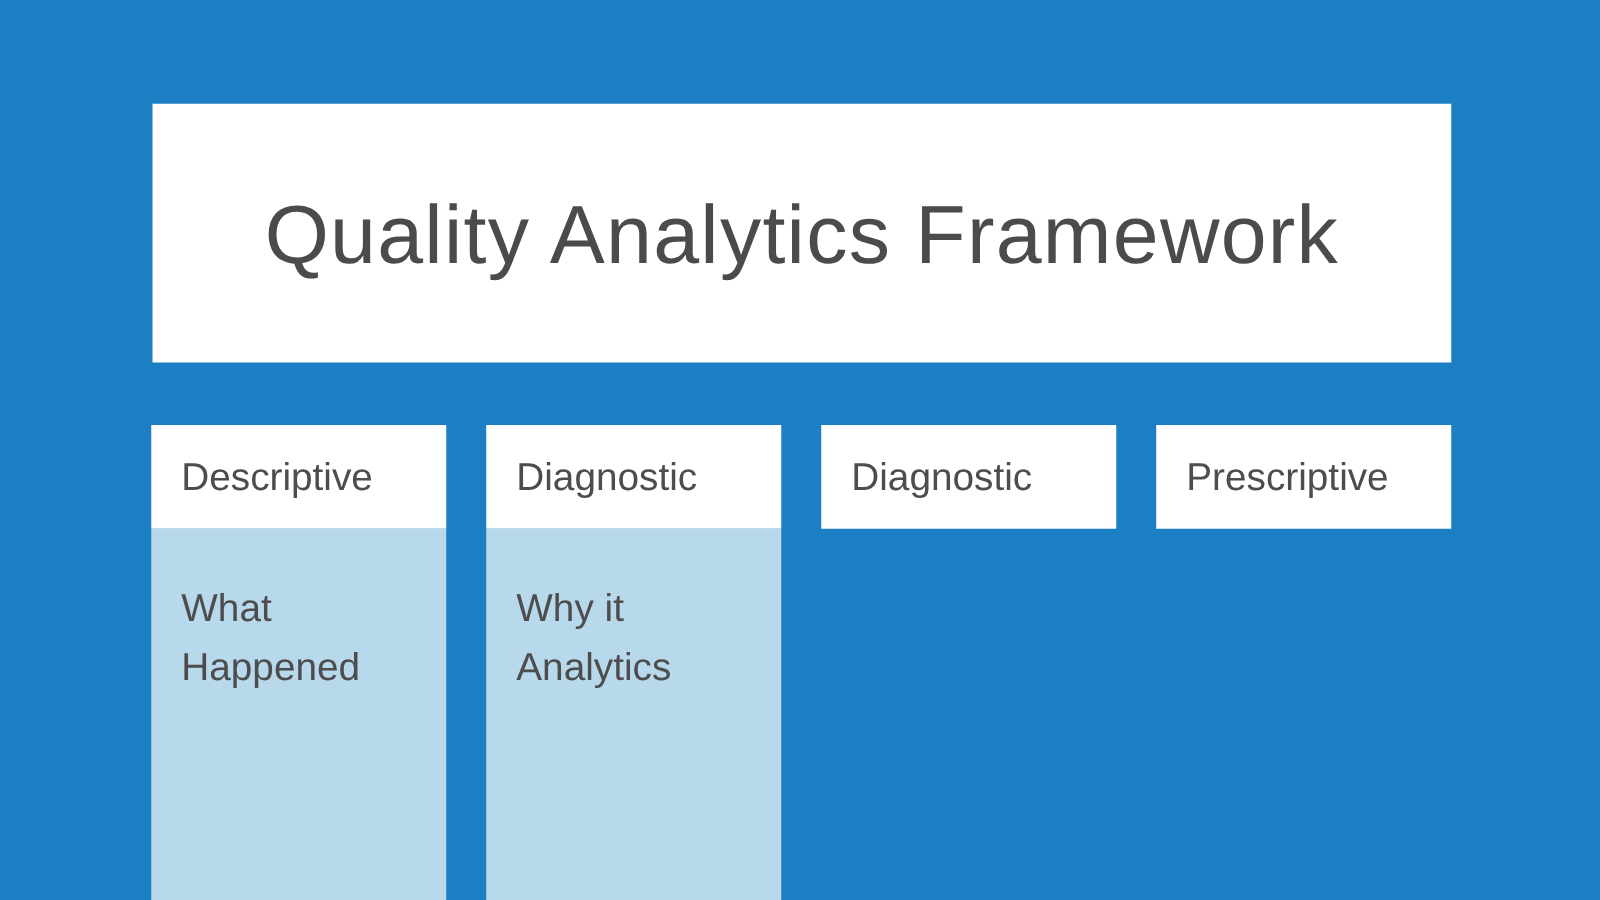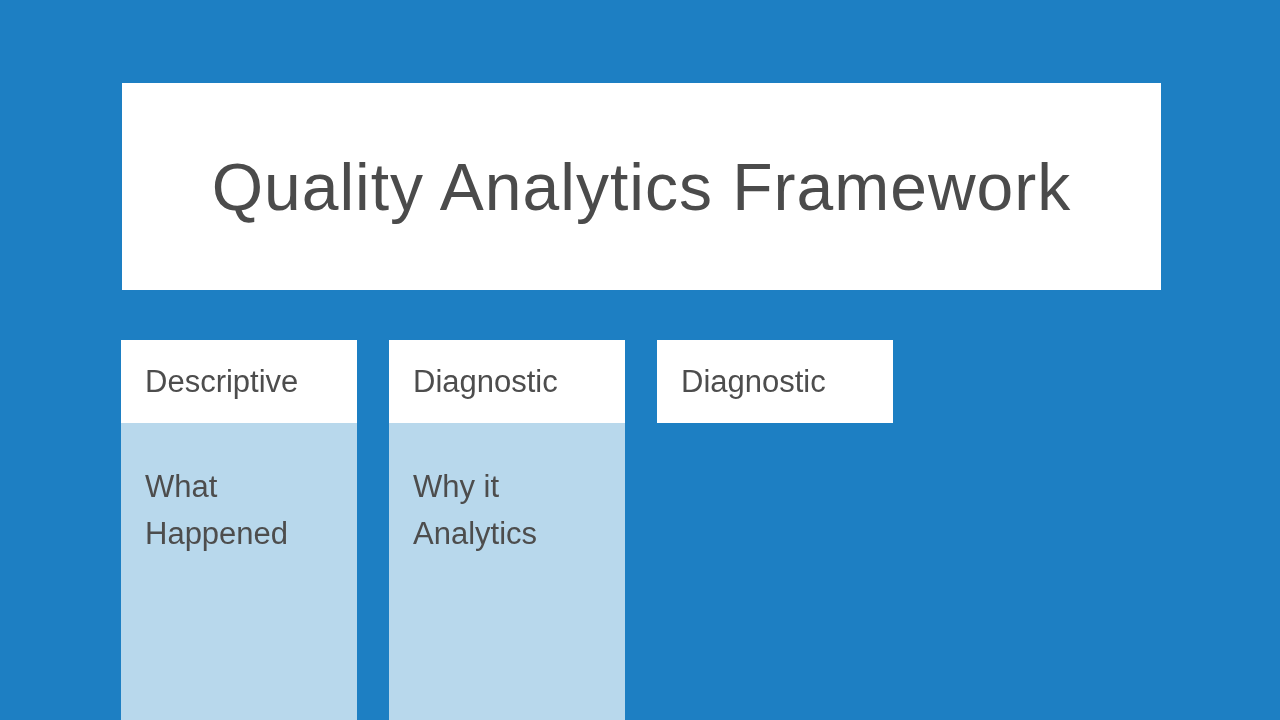--- a/index.html
+++ b/index.html
@@ -107,16 +107,19 @@
       </div>
     </div>
 
     <div class="card">
       <div class="card-header">
         <span class="card-header-label">Diagnostic</span>
       </div>
     </div>
 
     <div class="card">
+      <div class="card-header">
+        <span class="card-header-label">Prescriptive</span>
+      </div>
     </div>
 
   </div>
 </div>
 
 </body></html>

